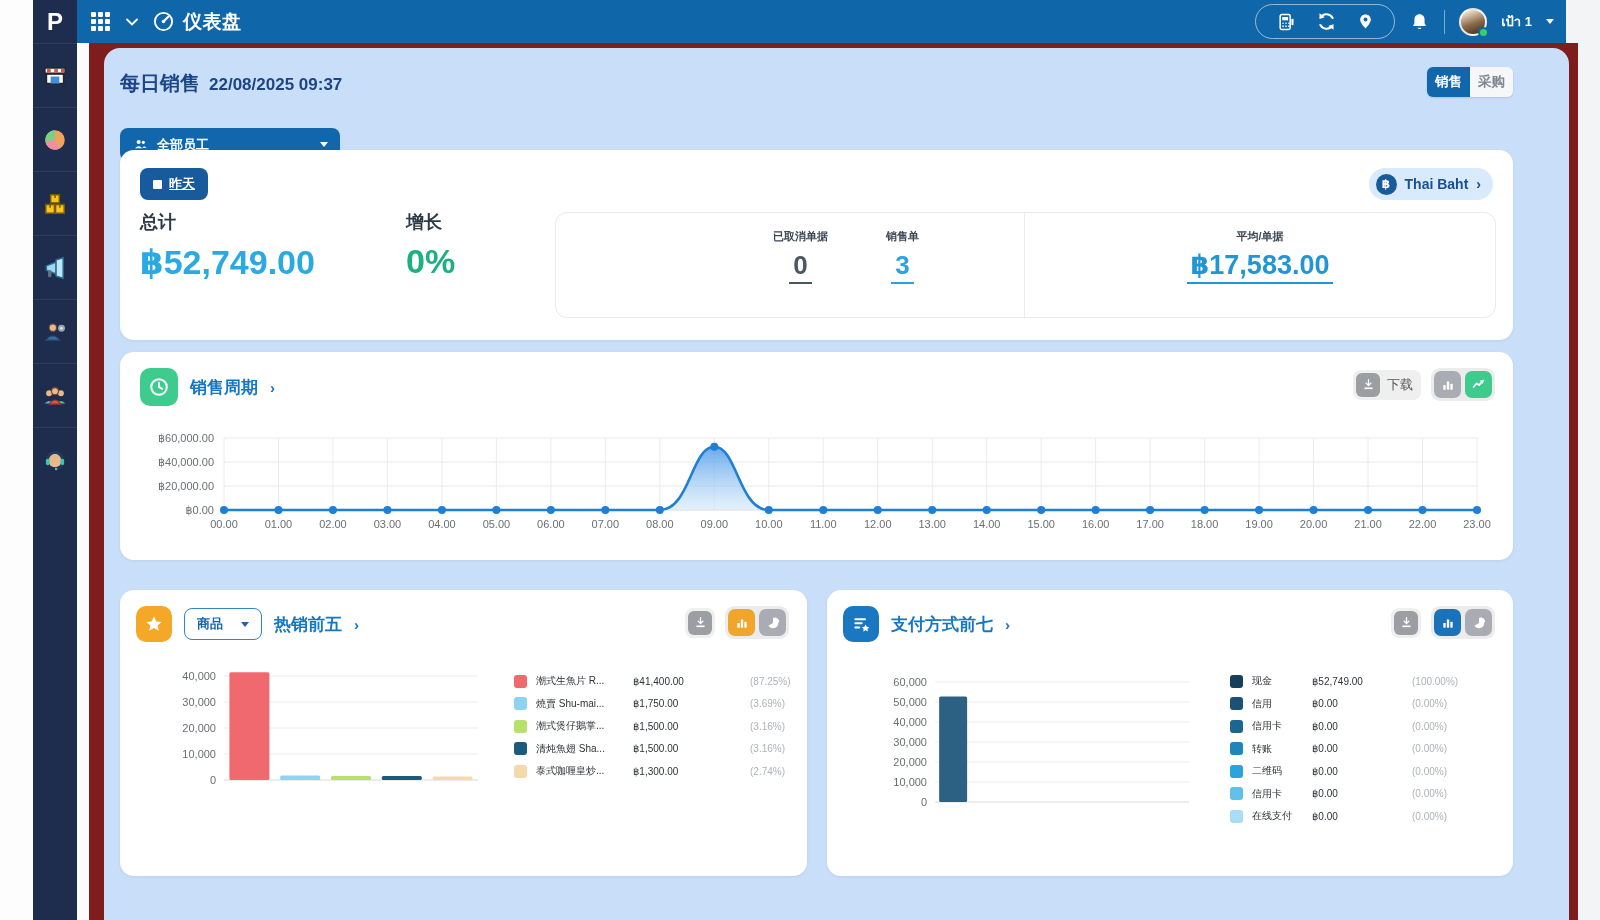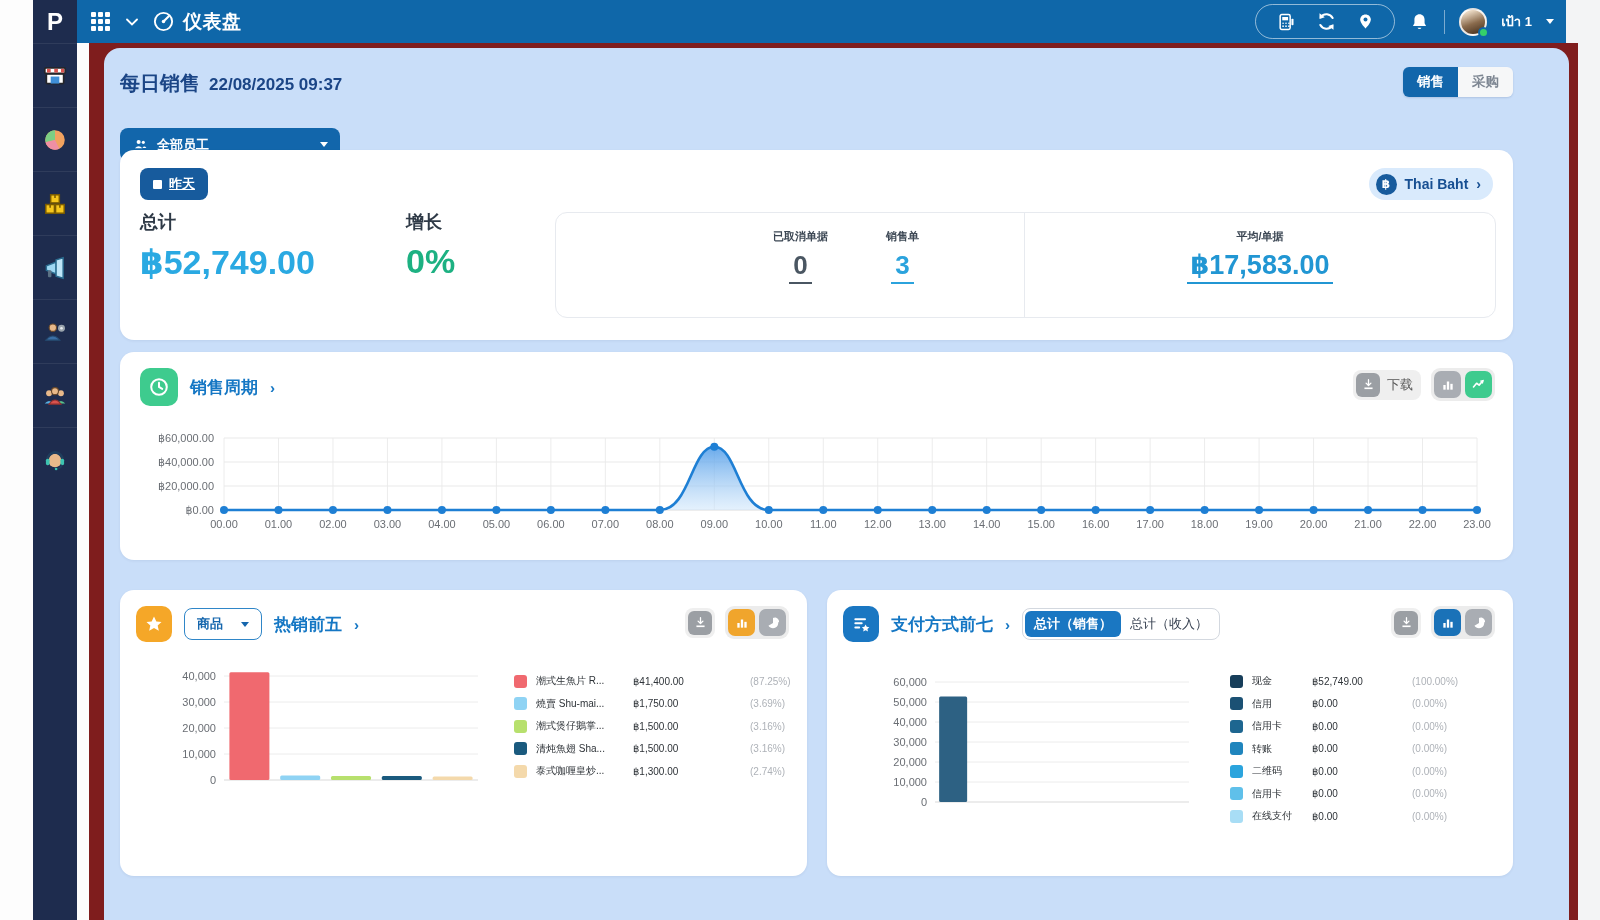--- a/index.html
+++ b/index.html
@@ -35,21 +35,21 @@
 
   
   .content { position:absolute; left:89px; top:43px; width:1489px; height:877px; background:#7f1d1d; }
   .panel { position:absolute; left:15px; top:5px; width:1465px; height:872px; background:#c9def9; border-radius:16px 16px 0 0; }
 
   .page-head { position:absolute; left:16px; top:22px; display:flex; align-items:baseline; gap:9px; color:#1b4586; }
   .page-title { font-size:20px; font-weight:bold; }
   .page-datetime { font-size:17px; font-weight:bold; }
 
   .mode-toggle { position:absolute; right:56px; top:19px; display:flex; height:30px; border-radius:6px; overflow:hidden; box-shadow:0 1px 2px rgba(20,50,100,.15); font-size:13.5px; font-weight:bold; }
-  .mode-btn { padding:0 14px; display:flex; align-items:center; cursor:pointer; }
+  .mode-btn { padding:0 8px; display:flex; align-items:center; cursor:pointer; }
   .mode-btn.active { background:#1266ab; color:#fff; }
   .mode-btn.inactive { background:#f6f7f8; color:#7d8692; }
 
   .filters { position:absolute; left:16px; top:60px; display:flex; gap:14px; }
   .dd { height:33px; border-radius:8px; display:flex; align-items:center; gap:8px; padding:0 12px; font-size:13px; font-weight:bold; cursor:pointer; }
   .dd-store { width:243px; background:#fff; border:1px solid #cdd8e6; color:#1e2c50; }
   .dd-staff { width:220px; background:#1266ab; color:#fff;margin-top:20px; }
   .dd .dd-caret { margin-left:auto; width:0; height:0; border-left:4.5px solid transparent; border-right:4.5px solid transparent; border-top:5.5px solid currentColor; }
 
   .card { position:absolute; background:#fff; border-radius:14px; box-shadow:0 1px 3px rgba(16,42,90,.07); }
@@ -586,24 +586,20 @@
           <span class="sec-icon" style="background:#1a77c2; width:36px; height:36px;">
             <svg width="20" height="20" viewBox="0 0 24 24">
                 <rect x="4" y="5" width="14" height="2.4" rx="1.2" fill="#fff"></rect>
                 <rect x="4" y="10" width="10" height="2.4" rx="1.2" fill="#fff"></rect>
                 <rect x="4" y="15" width="7" height="2.4" rx="1.2" fill="#fff"></rect>
                 <polygon points="17.5,12.5 18.9,15.4 22,15.8 19.7,17.9 20.4,21 17.5,19.4 14.6,21 15.3,17.9 13,15.8 16.1,15.4" fill="#fff"></polygon>
               </svg>
           </span>
           <span class="sec-title">支付方式前七</span>
           <span class="sec-chev">›</span>
-          <div class="pay-tabs">
-            <span class="pay-tab active">总计（销售）</span>
-            <span class="pay-tab inactive">总计（收入）</span>
-          </div>
         </div>
         <div class="head-controls">
           <div class="dl-pill icon-only">
             <span class="dl-sq">
               <svg width="13" height="13" viewBox="0 0 24 24">
                   <path d="M12 3 V13 M7.5 9.5 L12 14 L16.5 9.5" fill="none" stroke="#fff" stroke-width="2.4" stroke-linecap="round" stroke-linejoin="round"></path>
                   <path d="M4.5 17.5 h15 v3 h-15 Z" fill="#fff"></path>
                 </svg>
             </span>
           </div>

